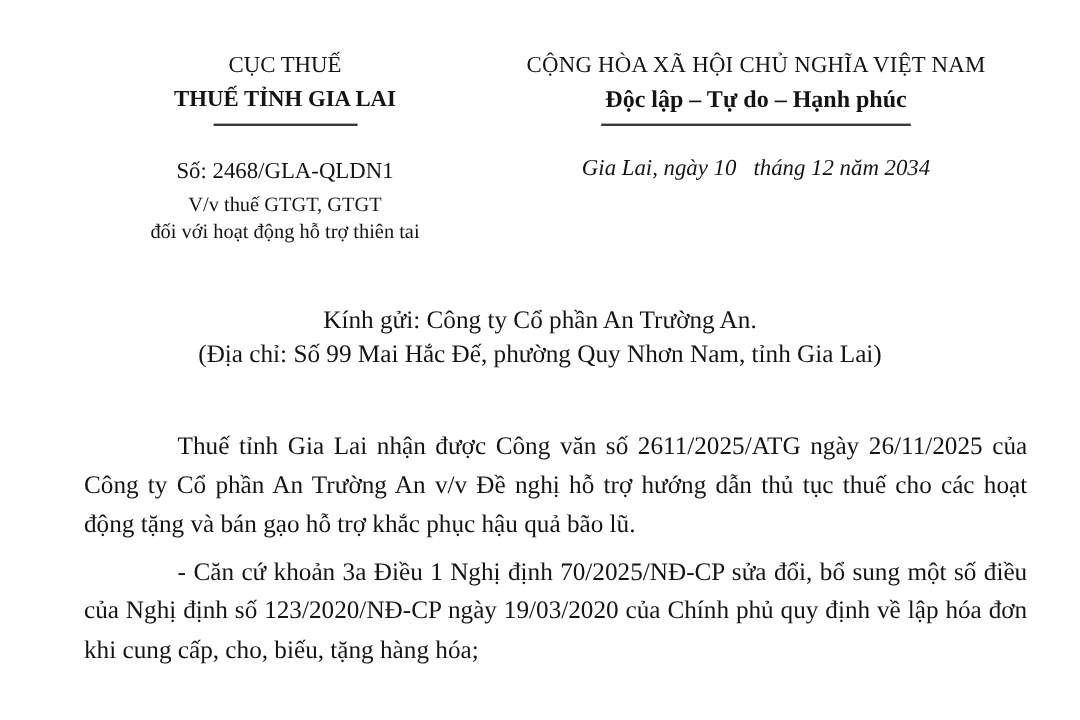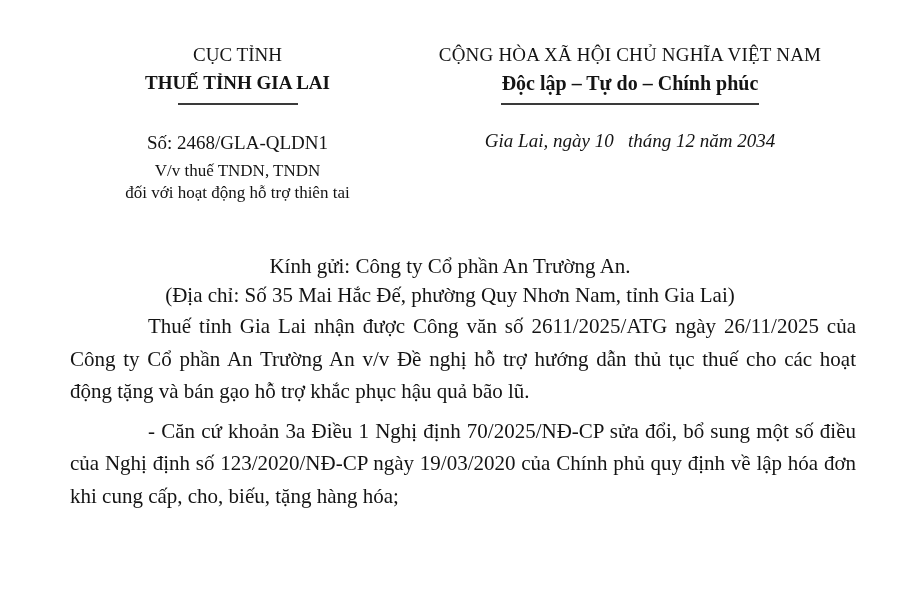--- a/index.html
+++ b/index.html
@@ -91,52 +91,52 @@
     margin-left: 70px;
     margin-right: 44px;
     font-size: 21px;
   }
   .para {
     margin: 0;
     text-align: justify;
     text-indent: 78px;
     line-height: 32.5px;
   }
-  .para-1 { }
+  .para-1 { margin-top: 45px; }
   .para-2 { margin-top: 9px; text-align: left; }
   .para-3 { margin-top: 7px; }
 </style>
 </head>
 <body>
 
 <div class="page">
 
   <div class="header">
 
     <div class="header-left">
-      <div class="agency-parent">CỤC TỈNH</div>
+      <div class="agency-parent">CỤC THUẾ</div>
       <div class="agency-name">THUẾ TỈNH GIA LAI</div>
       <div class="rule rule-left"></div>
       <div class="doc-number">Số: 2468/GLA-QLDN1</div>
-      <div class="subject subject-first">V/v thuế TNDN, TNDN</div>
+      <div class="subject subject-first">V/v thuế GTGT, GTGT</div>
       <div class="subject">đối với hoạt động hỗ trợ thiên tai</div>
     </div>
 
     <div class="header-right">
       <div class="national-title">CỘNG HÒA XÃ HỘI CHỦ NGHĨA VIỆT NAM</div>
-      <div class="motto">Độc lập – Tự do – Chính phúc</div>
+      <div class="motto">Độc lập – Tự do – Hạnh phúc</div>
       <div class="rule rule-right"></div>
       <div class="dateline">Gia Lai, ngày 10   tháng 12 năm 2034</div>
     </div>
 
   </div>
 
   <div class="recipient">
     <div>Kính gửi: Công ty Cổ phần An Trường An.</div>
-    <div>(Địa chỉ: Số 35 Mai Hắc Đế, phường Quy Nhơn Nam, tỉnh Gia Lai)</div>
+    <div>(Địa chỉ: Số 99 Mai Hắc Đế, phường Quy Nhơn Nam, tỉnh Gia Lai)</div>
   </div>
 
   <div class="body-text">
     <p class="para para-1">Thuế tỉnh Gia Lai nhận được Công văn số 2611/2025/ATG ngày 26/11/2025 của Công ty Cổ phần An Trường An v/v Đề nghị hỗ trợ hướng dẫn thủ tục thuế cho các hoạt động tặng và bán gạo hỗ trợ khắc phục hậu quả bão lũ.</p>
     <p class="para para-3">- Căn cứ khoản 3a Điều 1 Nghị định 70/2025/NĐ-CP sửa đổi, bổ sung một số điều của Nghị định số 123/2020/NĐ-CP ngày 19/03/2020 của Chính phủ quy định về lập hóa đơn khi cung cấp, cho, biếu, tặng hàng hóa;</p>
   </div>
 
 </div>
 
 </body></html>

